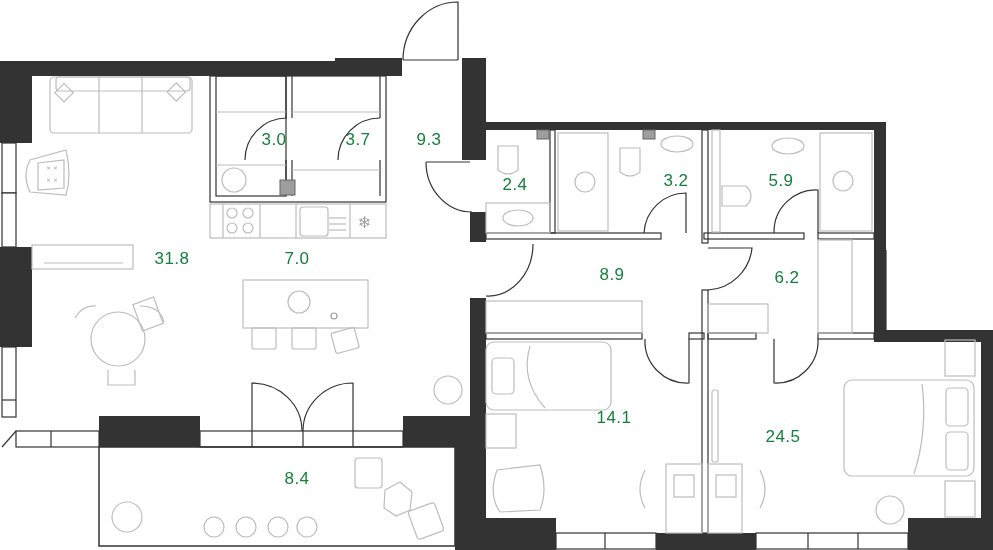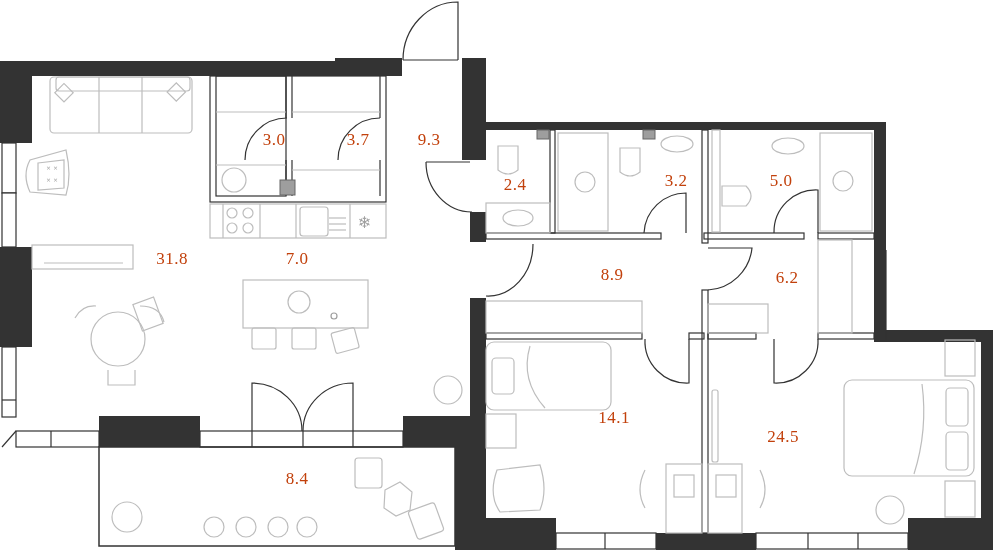--- a/index.html
+++ b/index.html
@@ -5,21 +5,21 @@
   html,body{margin:0;padding:0;background:#ffffff;}
   body{width:993px;height:550px;overflow:hidden;font-family:"DejaVu Sans",sans-serif;}
   #plan{position:absolute;left:0;top:0;width:993px;height:550px;}
   .wall{fill:#333333;}
   .thin{fill:none;stroke:#333333;stroke-width:1.5;}
   .thin2{fill:none;stroke:#333333;stroke-width:1.2;}
   .furn{fill:none;stroke:#bdbdbd;stroke-width:1.2;}
   .furnd{fill:none;stroke:#9e9e9e;stroke-width:1.2;}
   .glass{fill:#ffffff;stroke:#333333;stroke-width:1.2;}
   .door{fill:none;stroke:#333333;stroke-width:1.2;}
-  .label{position:absolute;font-family:Liberation Serif, serif;font-size:17px;color:#c2410c;letter-spacing:0.5px;transform:translate(-50%,-50%);white-space:nowrap;}
+  .label{position:absolute;font-family:Liberation Sans, sans-serif;font-size:17px;color:#15803d;letter-spacing:0.5px;transform:translate(-50%,-50%);white-space:nowrap;}
   .shaft{fill:#9e9e9e;stroke:#666;stroke-width:1;}
 </style>
 </head>
 <body>
 
 <svg id="plan" viewBox="0 0 993 550" xmlns="http://www.w3.org/2000/svg">
 
   <g>
 
     <rect class="wall" x="0" y="61" width="400" height="15"></rect>
@@ -283,18 +283,18 @@
   </g>
 </svg>
 
 <div class="label" style="left:172px;top:259px">31.8</div>
 <div class="label" style="left:297px;top:259px">7.0</div>
 <div class="label" style="left:274px;top:140px">3.0</div>
 <div class="label" style="left:358px;top:140px">3.7</div>
 <div class="label" style="left:429px;top:140px">9.3</div>
 <div class="label" style="left:515px;top:185px">2.4</div>
 <div class="label" style="left:676px;top:181px">3.2</div>
-<div class="label" style="left:781px;top:181px">5.0</div>
+<div class="label" style="left:781px;top:181px">5.9</div>
 <div class="label" style="left:612px;top:275px">8.9</div>
 <div class="label" style="left:787px;top:278px">6.2</div>
 <div class="label" style="left:614px;top:418px">14.1</div>
 <div class="label" style="left:783px;top:437px">24.5</div>
 <div class="label" style="left:297px;top:479px">8.4</div>
 
 </body></html>

